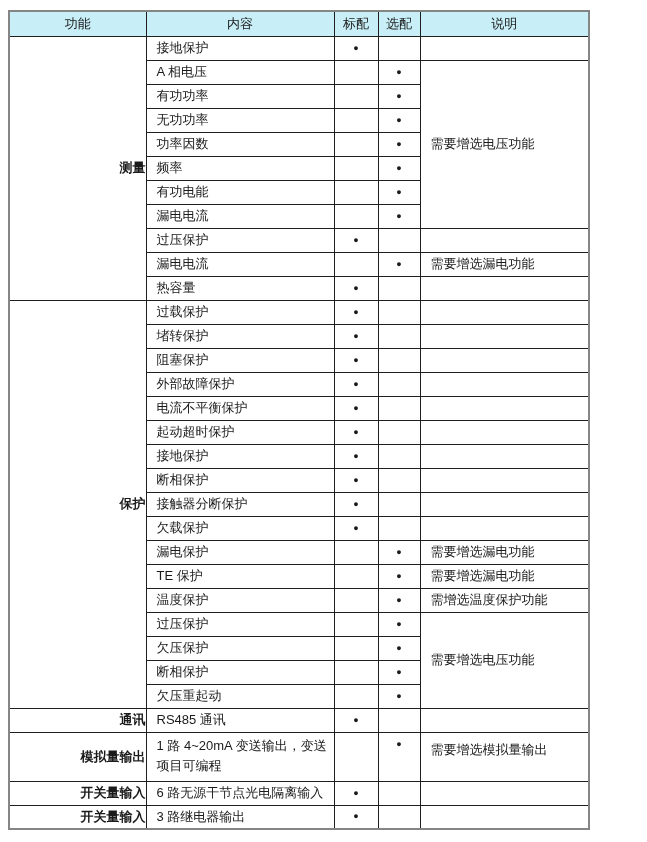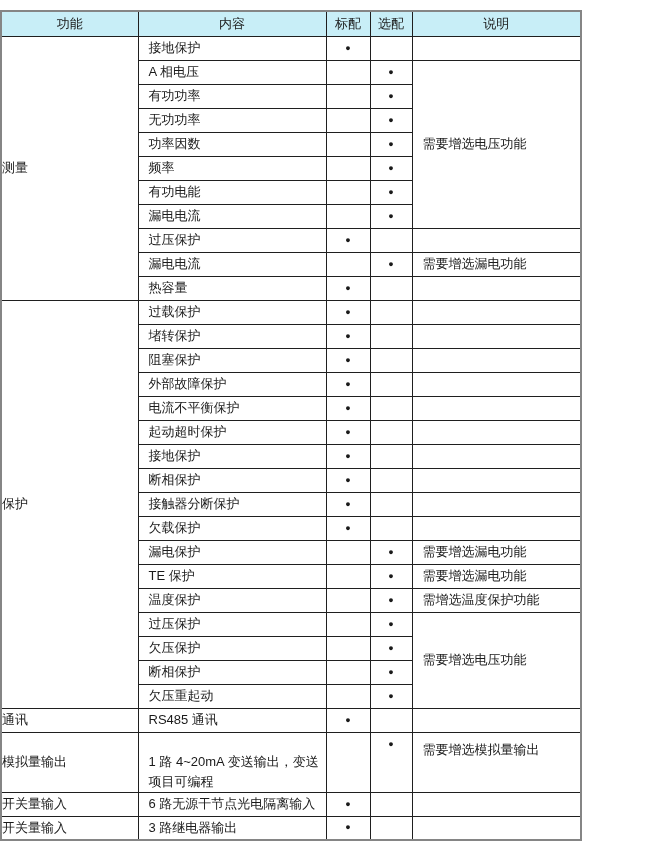--- a/index.html
+++ b/index.html
@@ -4,21 +4,21 @@
 <style>
   * { box-sizing: border-box; }
   html, body { margin: 0; padding: 0; }
   body {
     width: 647px; height: 842px;
     background: #ffffff;
     font-family: "Liberation Sans", "DejaVu Sans", sans-serif;
     color: #1a1a1a;
     position: relative;
   }
-  .table-wrap { position: absolute; left: 0; top: 10px; }
+  .table-wrap { position: absolute; left: 8px; top: 10px; }
   table {
     border-collapse: collapse;
     table-layout: fixed;
     width: 580px;
     border: 2px solid #858585;
   }
   th, td {
     border: 1px solid #1f1f1f;
     font-size: 13px;
     font-weight: normal;
@@ -26,25 +26,25 @@
     padding: 0;
   }
   thead th {
     background: #c8eef7;
     height: 25px;
     text-align: center;
     vertical-align: middle;
   }
   tbody td { height: 24px; vertical-align: middle; }
   tr.tall td { height: 49px; }
-  td.cell-func { text-align: left; }
+  td.cell-func { text-align: right; font-weight: bold; }
   td.cell-content { text-align: left; padding-left: 10px; line-height: 20px; }
   td.cell-mark { text-align: center; font-size: 9px; line-height: 9px; }
   td.cell-note { text-align: left; padding-left: 10px; line-height: 20px; margin-top: 36px; }
-  tr.tall td.cell-content { padding-top: 19px; padding-right: 4px; vertical-align: top; }
+  tr.tall td.cell-content { padding-top: 3px; padding-right: 4px; vertical-align: top; }
   tr.tall td.cell-mark, tr.tall td.cell-note { vertical-align: top; padding-top: 7px; }
   tr.tall td.cell-func { vertical-align: middle; }
 </style>
 </head>
 <body>
 
 <div class="table-wrap">
   <table>
     <colgroup>
       <col style="width:137px">

